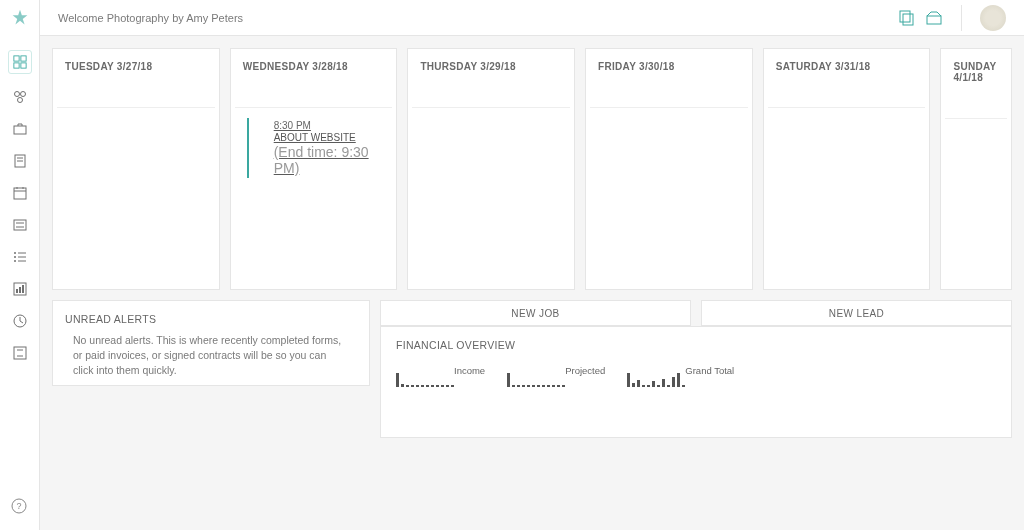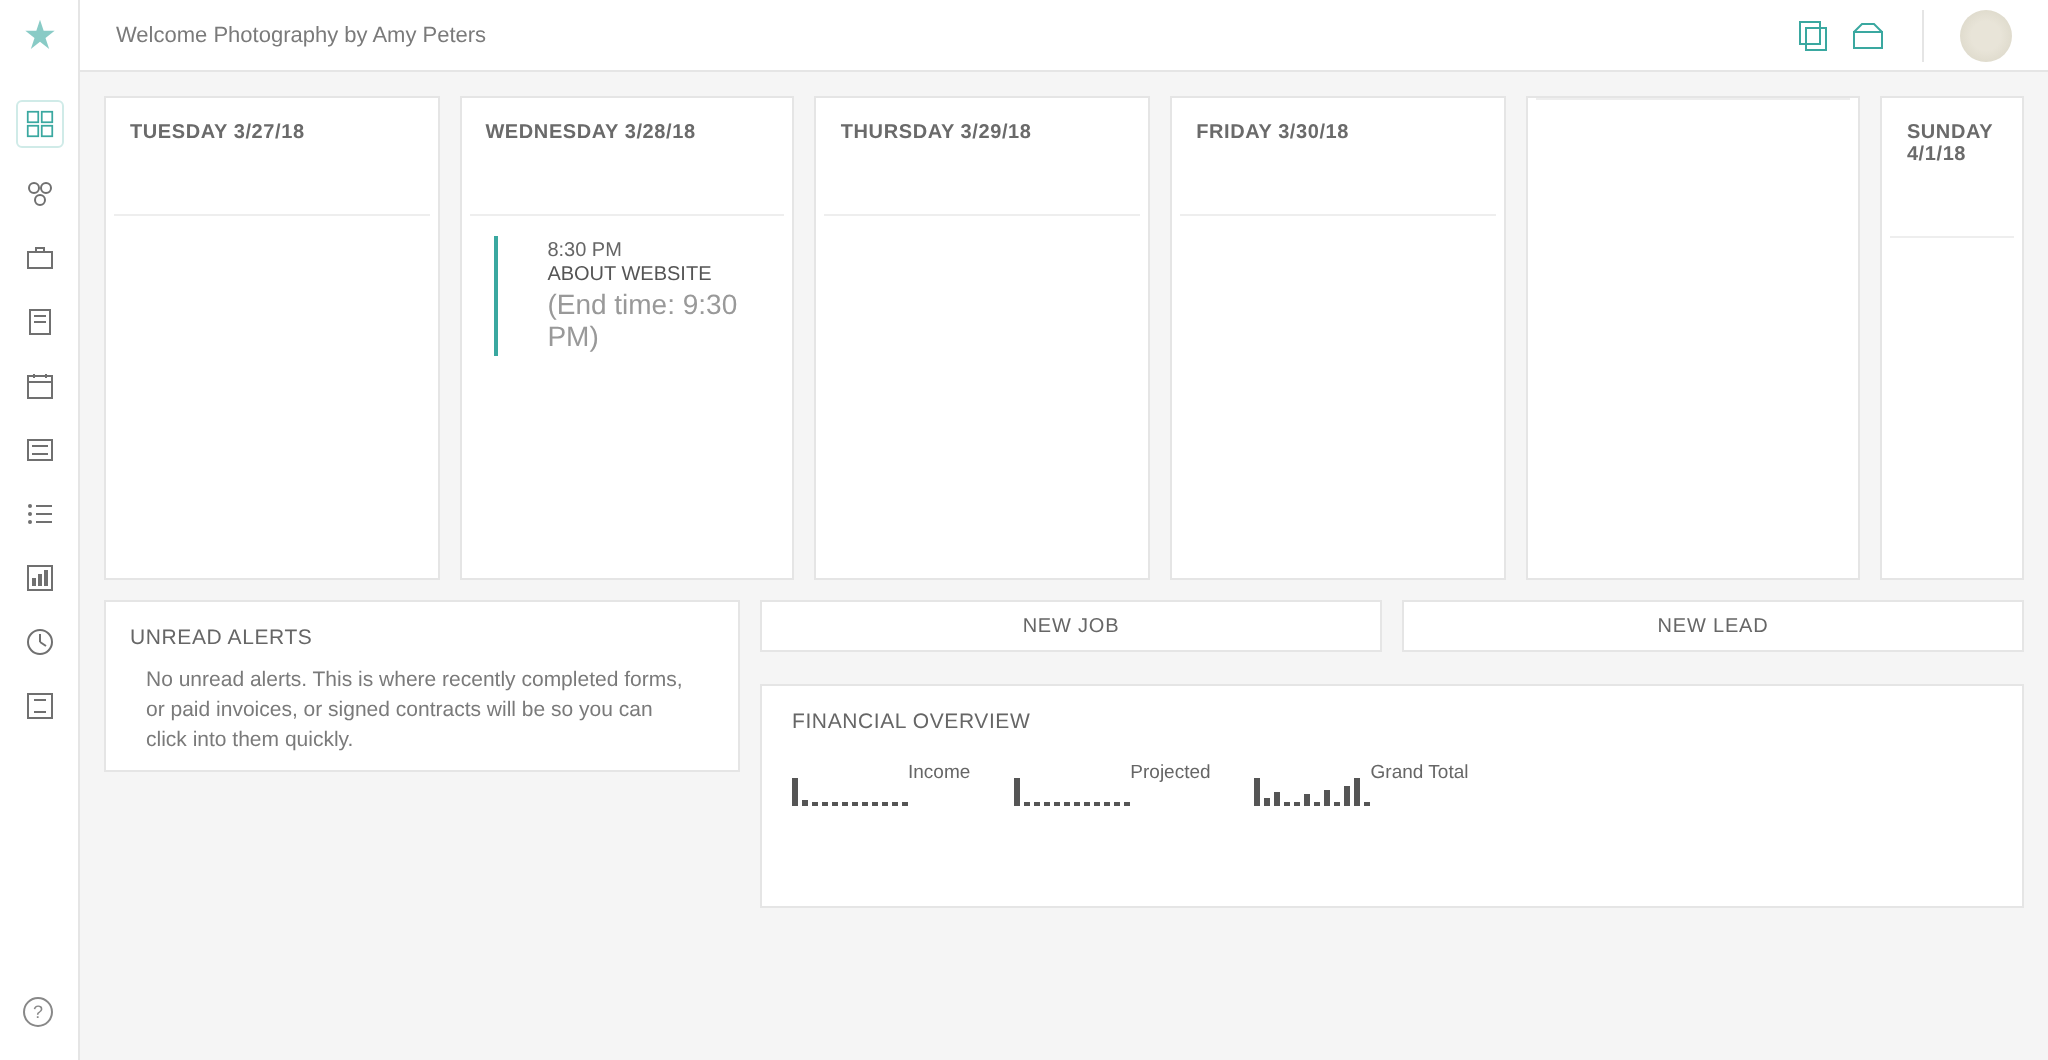--- a/index.html
+++ b/index.html
@@ -14,35 +14,35 @@
 .topbar .spacer { flex: 1; }
 .topbar .top-icon { width: 18px; height: 16px; margin-left: 10px; color: #3aa8a0; cursor: pointer; }
 .topbar .divider { width: 1px; height: 26px; background: #e5e5e5; margin: 0 18px; }
 .topbar .avatar { width: 26px; height: 26px; border-radius: 50%; background: radial-gradient(circle,#e8e4d8 40%,#d8d4c4 100%); cursor: pointer; }
 .main { position: absolute; left: 40px; top: 36px; right: 0; bottom: 0; padding: 12px; overflow: hidden; }
 .calendar-row { display: flex; gap: 10px; height: 242px; }
 .day-card { background: #fff; border: 1px solid #e5e5e5; flex: 1; display: flex; flex-direction: column; min-width: 0; gap: 25px; }
 .day-card.last { flex: 0.42; }
 .day-header { font-size: 10px; font-weight: 600; color: #6a6a6a; padding: 12px 12px 10px 12px; letter-spacing: 0.3px; }
 .day-body { flex: 1; padding: 0 12px 10px 12px; border-top: 1px solid #eee; margin: 0 4px; }
-.event { border-left: 2px solid #3aa8a0; padding: 2px 0 2px 25px; margin-top: 10px; }
+.event { border-left: 2px solid #3aa8a0; padding: 2px 0 2px 25px; margin-top: 10px; text-decoration: underline; }
 .event .time { font-size: 10px; color: #666; }
 .event .title { font-size: 10px; color: #555; font-weight: 500; margin-top: 1px; }
 .event .end { font-size: 14px; color: #999; margin-top: 1px; }
 .lower-row { display: flex; gap: 10px; margin-top: 10px; }
 .panel { background: #fff; border: 1px solid #e5e5e5; padding: 12px; }
 .todo-panel { width: 308px; height: 225px; }
 .panel-title { font-size: 10.5px; font-weight: 500; color: #666; letter-spacing: 0.3px; margin-bottom: 8px; }
 .todo-input-row { display: flex; }
 .todo-input { flex: 1; height: 22px; border: 1px solid #ccc; padding: 0 6px; font-size: 11px; }
 .todo-add { height: 22px; border: 1px solid #ccc; border-left: none; background: #fff; padding: 0 8px; font-size: 10.5px; color: #555; cursor: pointer; }
 .todo-empty { margin-top: 48px; border: 1px solid #d8e8e8; background: #e8f2f2; border-radius: 3px; padding: 18px 14px; font-size: 10.5px; color: #4a7a88; }
 .alerts-panel { width: 318px; height: 86px; }
 .alerts-body { font-size: 10.5px; color: #7a7a7a; line-height: 1.45; padding: 0 8px; }
-.right-col { flex: 1; display: flex; flex-direction: column; gap: 16px; }
+.right-col { flex: 1; display: flex; flex-direction: column; gap: 0; }
 .action-row { display: flex; gap: 10px; }
 .action-btn { flex: 1; height: 26px; background: #fff; border: 1px solid #e5e5e5; font-size: 10px; color: #666; letter-spacing: 0.4px; cursor: pointer; }
 .finance-panel { height: 112px; padding-left: 15px; }
 .finance-charts { display: flex; gap: 22px; margin-top: 14px; }
 .chart-block { display: flex; flex-direction: row; align-items: flex-start; }
 .mini-chart { display: flex; align-items: flex-end; gap: 2px; height: 22px; margin-bottom: 3px; }
 .mini-chart .bar { width: 3px; background: #555; }
 .chart-label { font-size: 9.5px; color: #666; }
 svg { display: block; }
 </style>
@@ -175,20 +175,21 @@
     </div>
     <div class="day-card">
       <div class="day-header">THURSDAY 3/29/18</div>
       <div class="day-body"></div>
     </div>
     <div class="day-card">
       <div class="day-header">FRIDAY 3/30/18</div>
       <div class="day-body"></div>
     </div>
     <div class="day-card">
+      <div class="day-header">SATURDAY 3/31/18</div>
       <div class="day-body"></div>
     </div>
     <div class="day-card last">
       <div class="day-header">SUNDAY 4/1/18</div>
       <div class="day-body"></div>
     </div>
   </div>
 
   <div class="lower-row">
 

